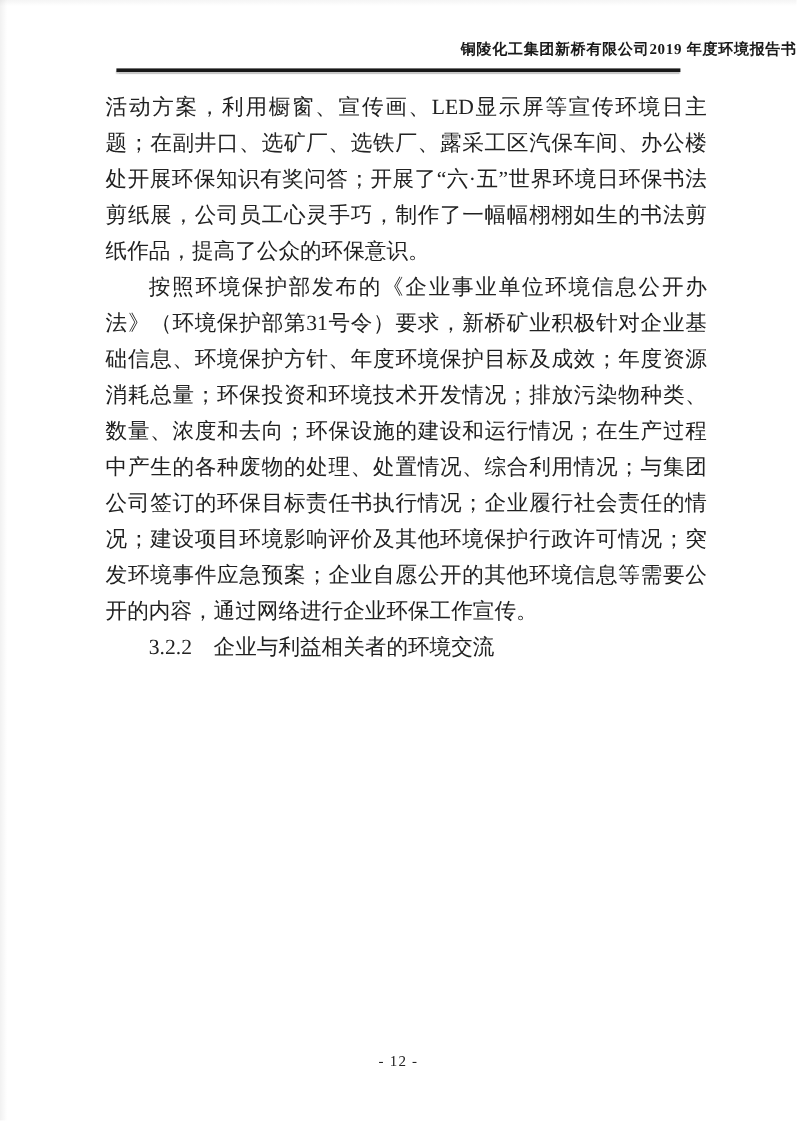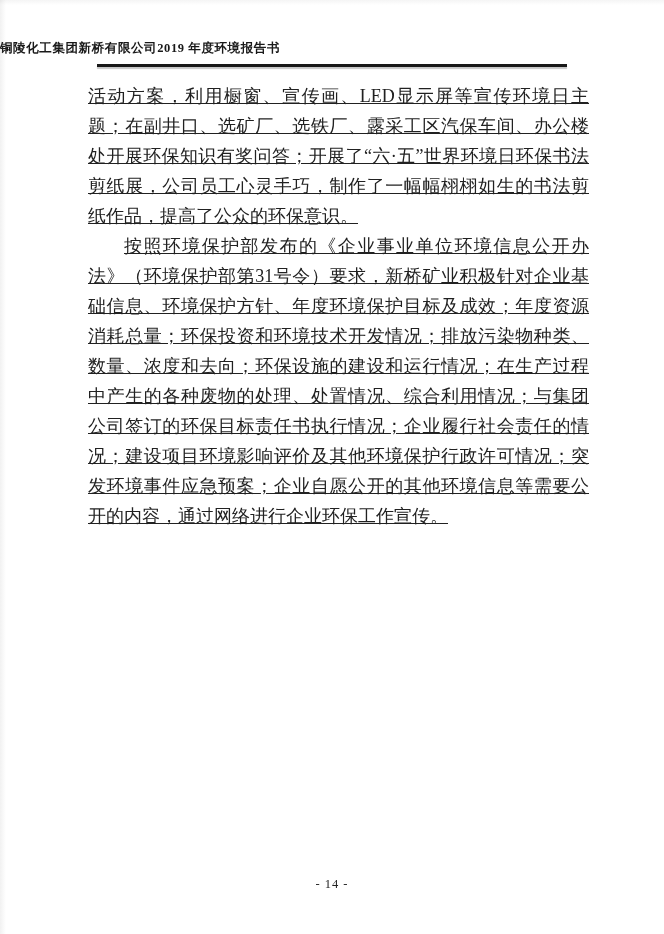--- a/index.html
+++ b/index.html
@@ -24,22 +24,22 @@
     width: 6px;
     background: linear-gradient(to right, rgba(120,120,120,0.10), rgba(255,255,255,0));
   }
   .scan-edge-top {
     position: absolute;
     left: 0; top: 0; right: 0;
     height: 5px;
     background: linear-gradient(to bottom, rgba(120,120,120,0.08), rgba(255,255,255,0));
   }
   .header {
-    padding-top: 38px;
-    text-align: left;
+    text-align: right;
+    margin-top: 32px;
   }
   .header-title {
     display: inline-block;
     font-size: 12.5px;
     font-weight: bold;
     letter-spacing: 0.6px;
     color: #191919;
   }
   .header-rule {
     width: 470px;
@@ -54,21 +54,20 @@
     font-size: 18px;
     line-height: 30px;
     text-align: justify;
     text-justify: inter-ideograph;
     color: #212121;
   }
   .para {
     margin: 0;
     padding: 0;
     text-indent: 2em;
-    text-decoration: underline;
   }
   .para.noindent {
     text-indent: 0;
   }
   .footer {
     position: absolute;
     left: 0;
     right: 0;
     bottom: 42px;
     text-align: center;
@@ -85,16 +84,17 @@
   <div class="scan-edge-top"></div>
 
   <div class="header">
     <span class="header-title">铜陵化工集团新桥有限公司2019 年度环境报告书</span>
     <div class="header-rule"></div>
   </div>
 
   <div class="content">
     <p class="para noindent">活动方案，利用橱窗、宣传画、LED显示屏等宣传环境日主题；在副井口、选矿厂、选铁厂、露采工区汽保车间、办公楼处开展环保知识有奖问答；开展了“六·五”世界环境日环保书法剪纸展，公司员工心灵手巧，制作了一幅幅栩栩如生的书法剪纸作品，提高了公众的环保意识。</p>
     <p class="para">按照环境保护部发布的《企业事业单位环境信息公开办法》（环境保护部第31号令）要求，新桥矿业积极针对企业基础信息、环境保护方针、年度环境保护目标及成效；年度资源消耗总量；环保投资和环境技术开发情况；排放污染物种类、数量、浓度和去向；环保设施的建设和运行情况；在生产过程中产生的各种废物的处理、处置情况、综合利用情况；与集团公司签订的环保目标责任书执行情况；企业履行社会责任的情况；建设项目环境影响评价及其他环境保护行政许可情况；突发环境事件应急预案；企业自愿公开的其他环境信息等需要公开的内容，通过网络进行企业环保工作宣传。</p>
+    <p class="para">3.2.2　企业与利益相关者的环境交流</p>
   </div>
 
-  <div class="footer">- 14 -</div>
+  <div class="footer">- 12 -</div>
 </div>
 
 </body></html>

